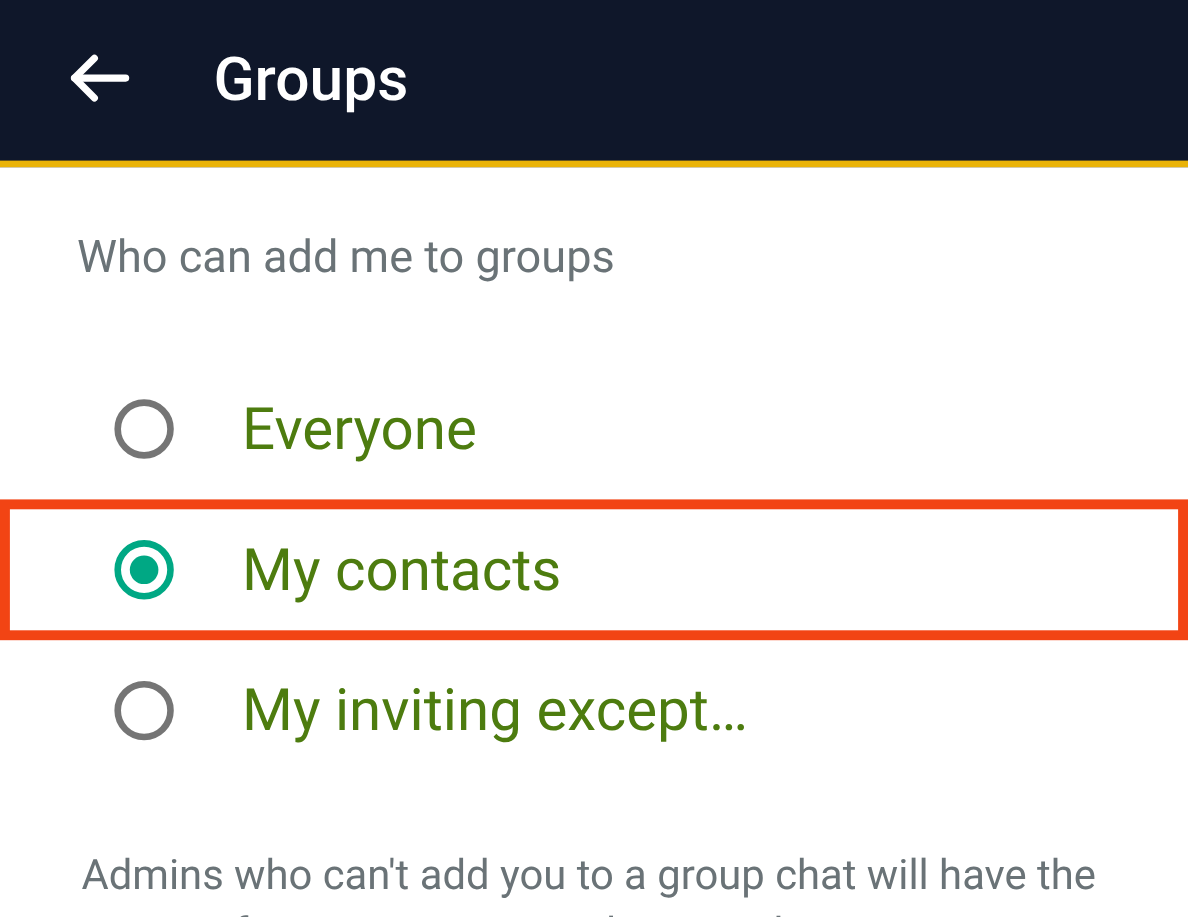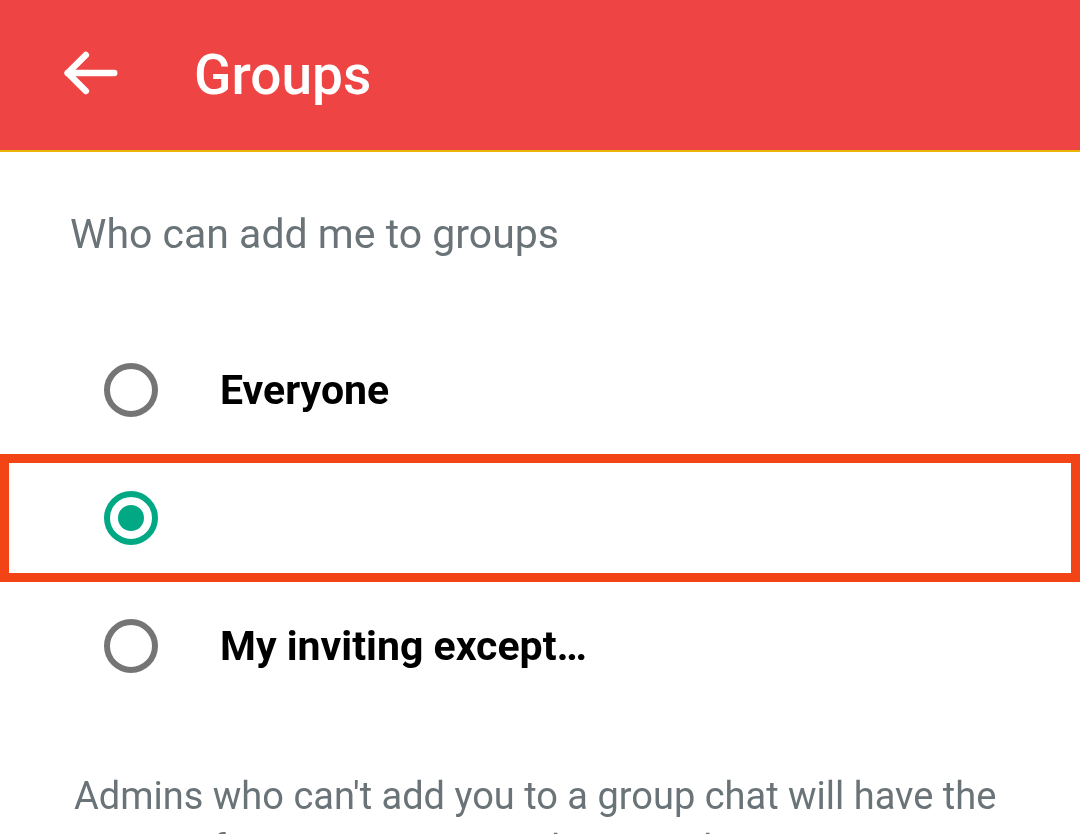--- a/index.html
+++ b/index.html
@@ -8,26 +8,26 @@
       box-sizing: border-box;
     }
     body {
       font-family: -apple-system, BlinkMacSystemFont, 'Segoe UI', Roboto, Helvetica, Arial, sans-serif;
       width: 1080px;
       height: 834px;
       background: #fff;
       overflow: hidden;
     }
     .header {
-      background: #ef4444;
+      background: #0f172a;
       height: 152px;
       display: flex;
       align-items: center;
       padding-left: 60px;
-      border-bottom: 2px solid #eab308;
+      border-bottom: 6px solid #eab308;
     }
     .back-btn {
       color: #fff;
       display: flex;
       align-items: center;
       justify-content: center;
       cursor: pointer;
       margin-right: 72px;
     }
     .back-btn svg {
@@ -83,23 +83,23 @@
       width: 26px;
       height: 26px;
       border-radius: 50%;
       background: #00a884;
       display: none;
     }
     .radio.selected .radio-dot {
       display: block;
     }
     .option-label {
-      color: #000000;
-      font-size: 41px;
-      font-weight: 700;
+      color: #4d7c0f;
+      font-size: 53px;
+      font-weight: 400;
     }
     .description {
       color: #6a7377;
       font-size: 38px;
       font-weight: 400;
       line-height: 1.4;
       margin-top: 60px;
       padding: 0 4px;
     }
   </style>
@@ -126,20 +126,21 @@
       <div class="radio">
         
       </div>
       <div class="option-label">Everyone</div>
     </div>
 
     <div class="option highlighted">
       <div class="radio selected">
         <div class="radio-dot"></div>
       </div>
+      <div class="option-label">My contacts</div>
     </div>
 
     <div class="option">
       <div class="radio">
         
       </div>
       <div class="option-label">My inviting except…</div>
     </div>
   </div>
 

